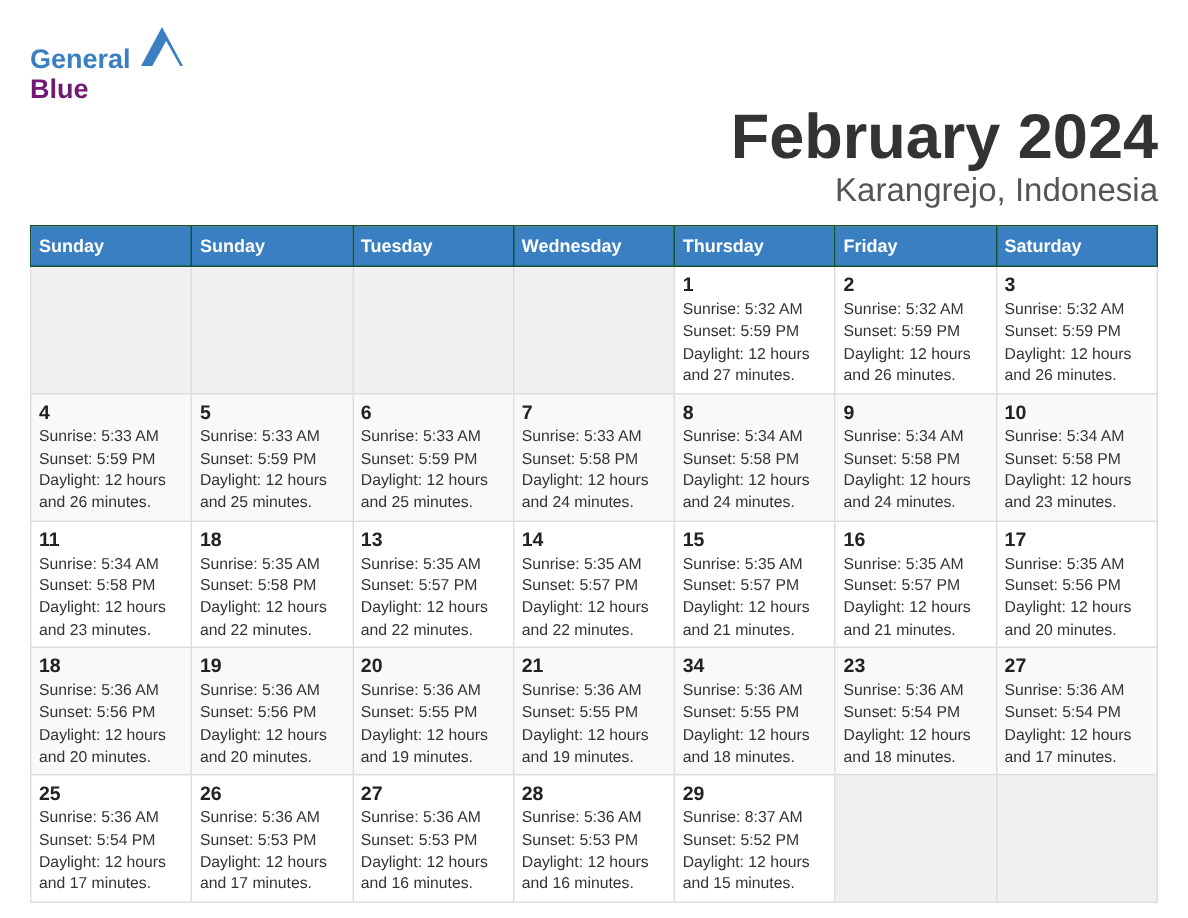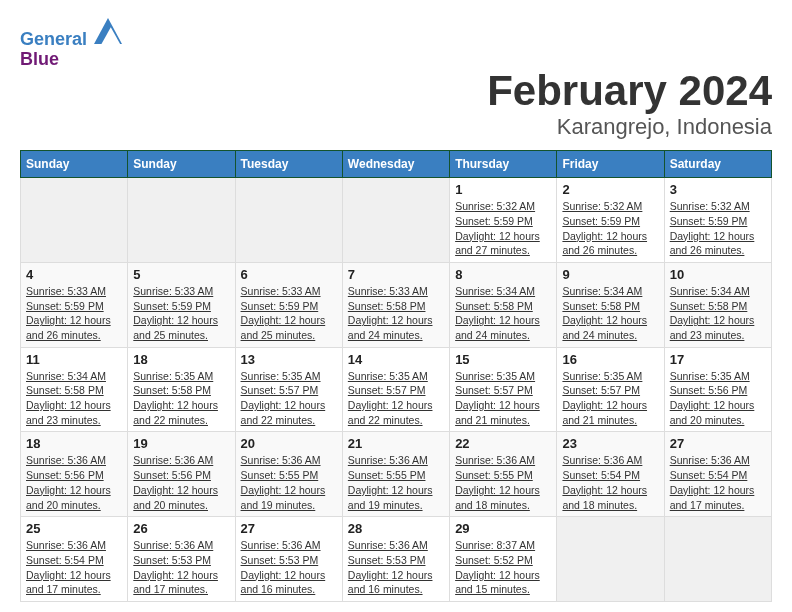--- a/index.html
+++ b/index.html
@@ -76,21 +76,20 @@
       font-size: 13px;
       font-weight: bold;
       color: #222;
       display: block;
       margin-bottom: 2px;
     }
     .day-info {
       color: #333;
       font-size: 10.5px;
       line-height: 1.4;
-      text-decoration: underline;
     }
     tr:nth-child(even) td {
       background: #f9f9f9;
     }
     td.empty {
       background: #f0f0f0;
     }
   </style>
 </head>
 <body>
@@ -279,21 +278,21 @@
 and 19 minutes.</div>
         </td>
         <td>
           <span class="day-num">21</span>
           <div class="day-info" style="white-space: pre-line;">Sunrise: 5:36 AM
 Sunset: 5:55 PM
 Daylight: 12 hours
 and 19 minutes.</div>
         </td>
         <td>
-          <span class="day-num">22</span>
+          <span class="day-num">34</span>
           <div class="day-info" style="white-space: pre-line;">Sunrise: 5:36 AM
 Sunset: 5:55 PM
 Daylight: 12 hours
 and 18 minutes.</div>
         </td>
         <td>
           <span class="day-num">23</span>
           <div class="day-info" style="white-space: pre-line;">Sunrise: 5:36 AM
 Sunset: 5:54 PM
 Daylight: 12 hours

